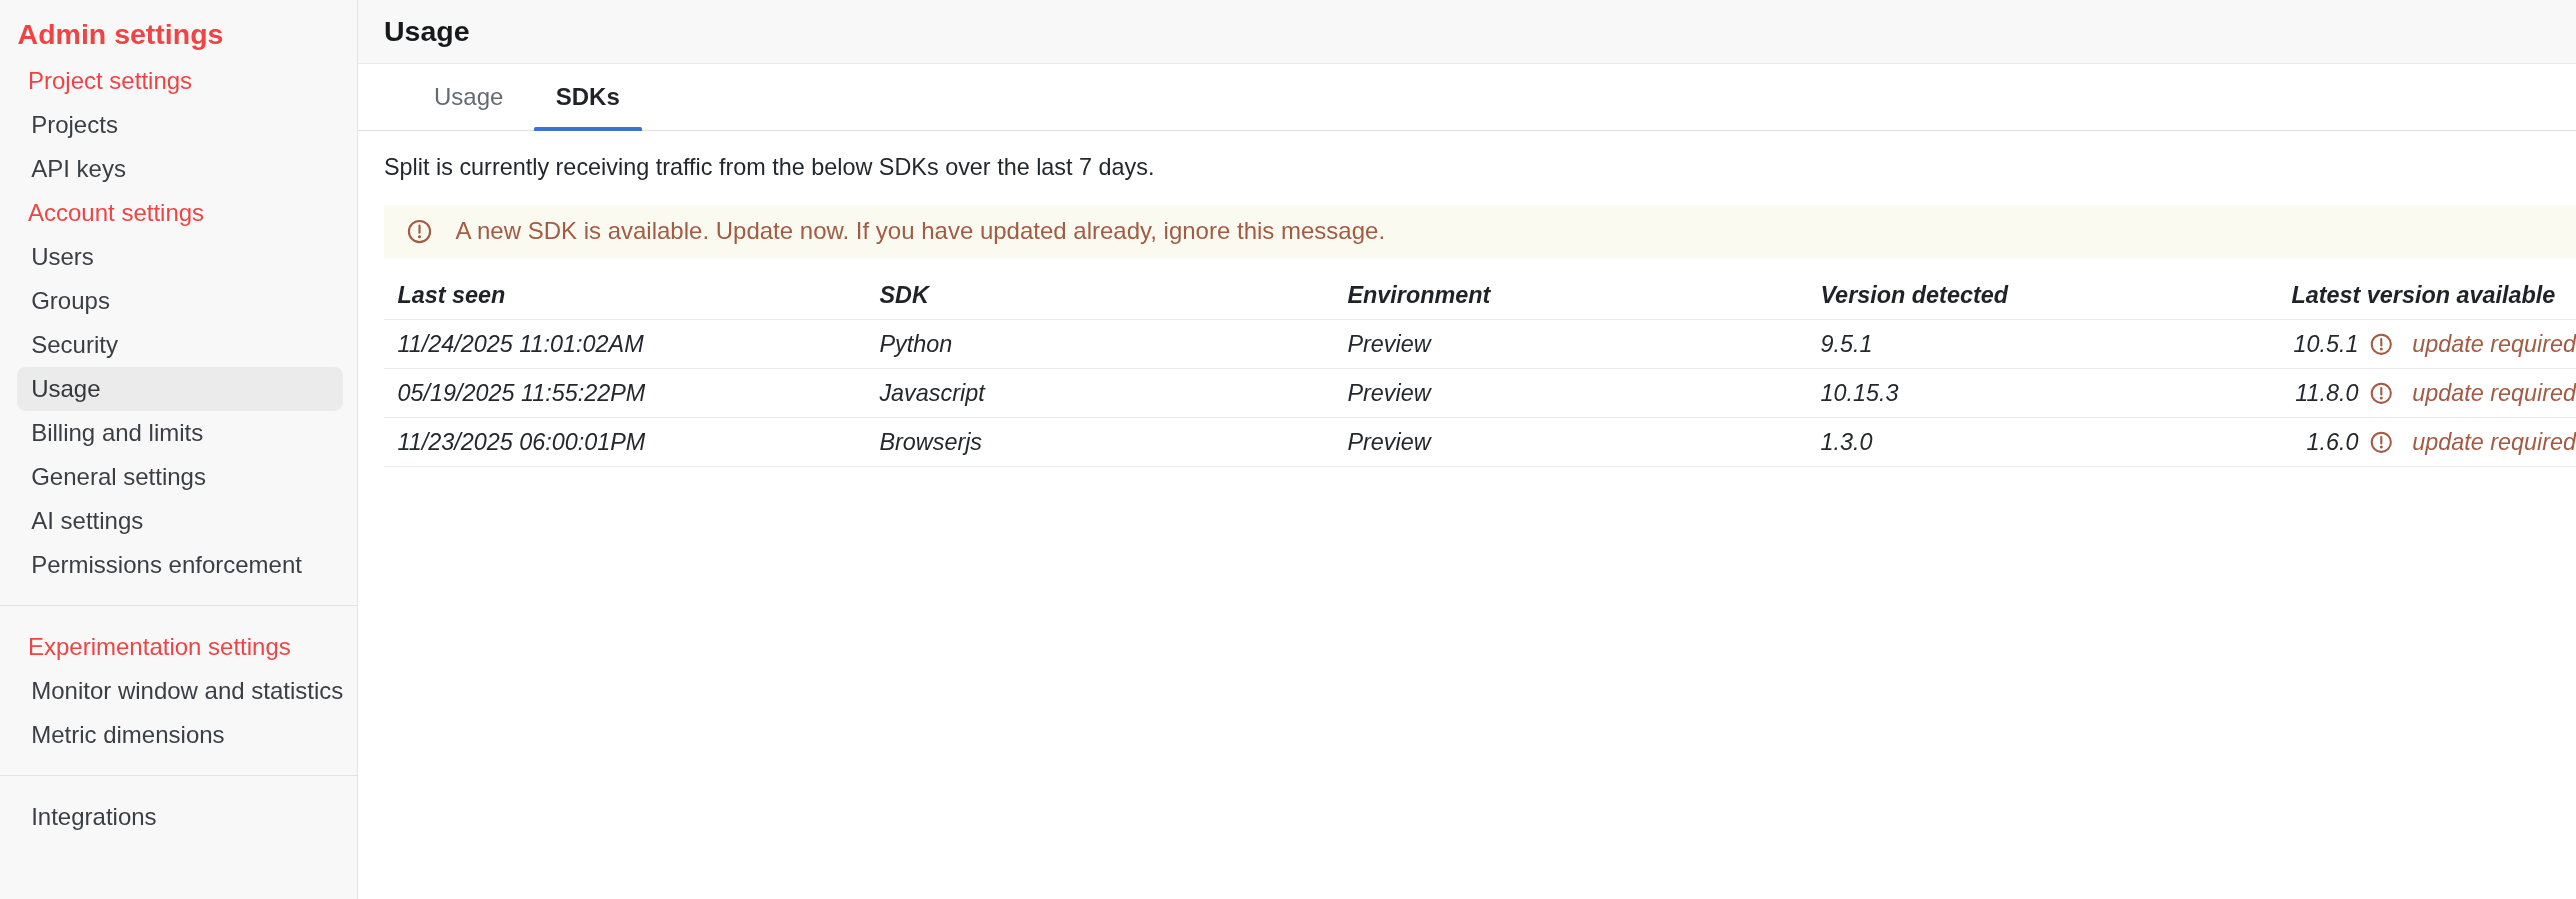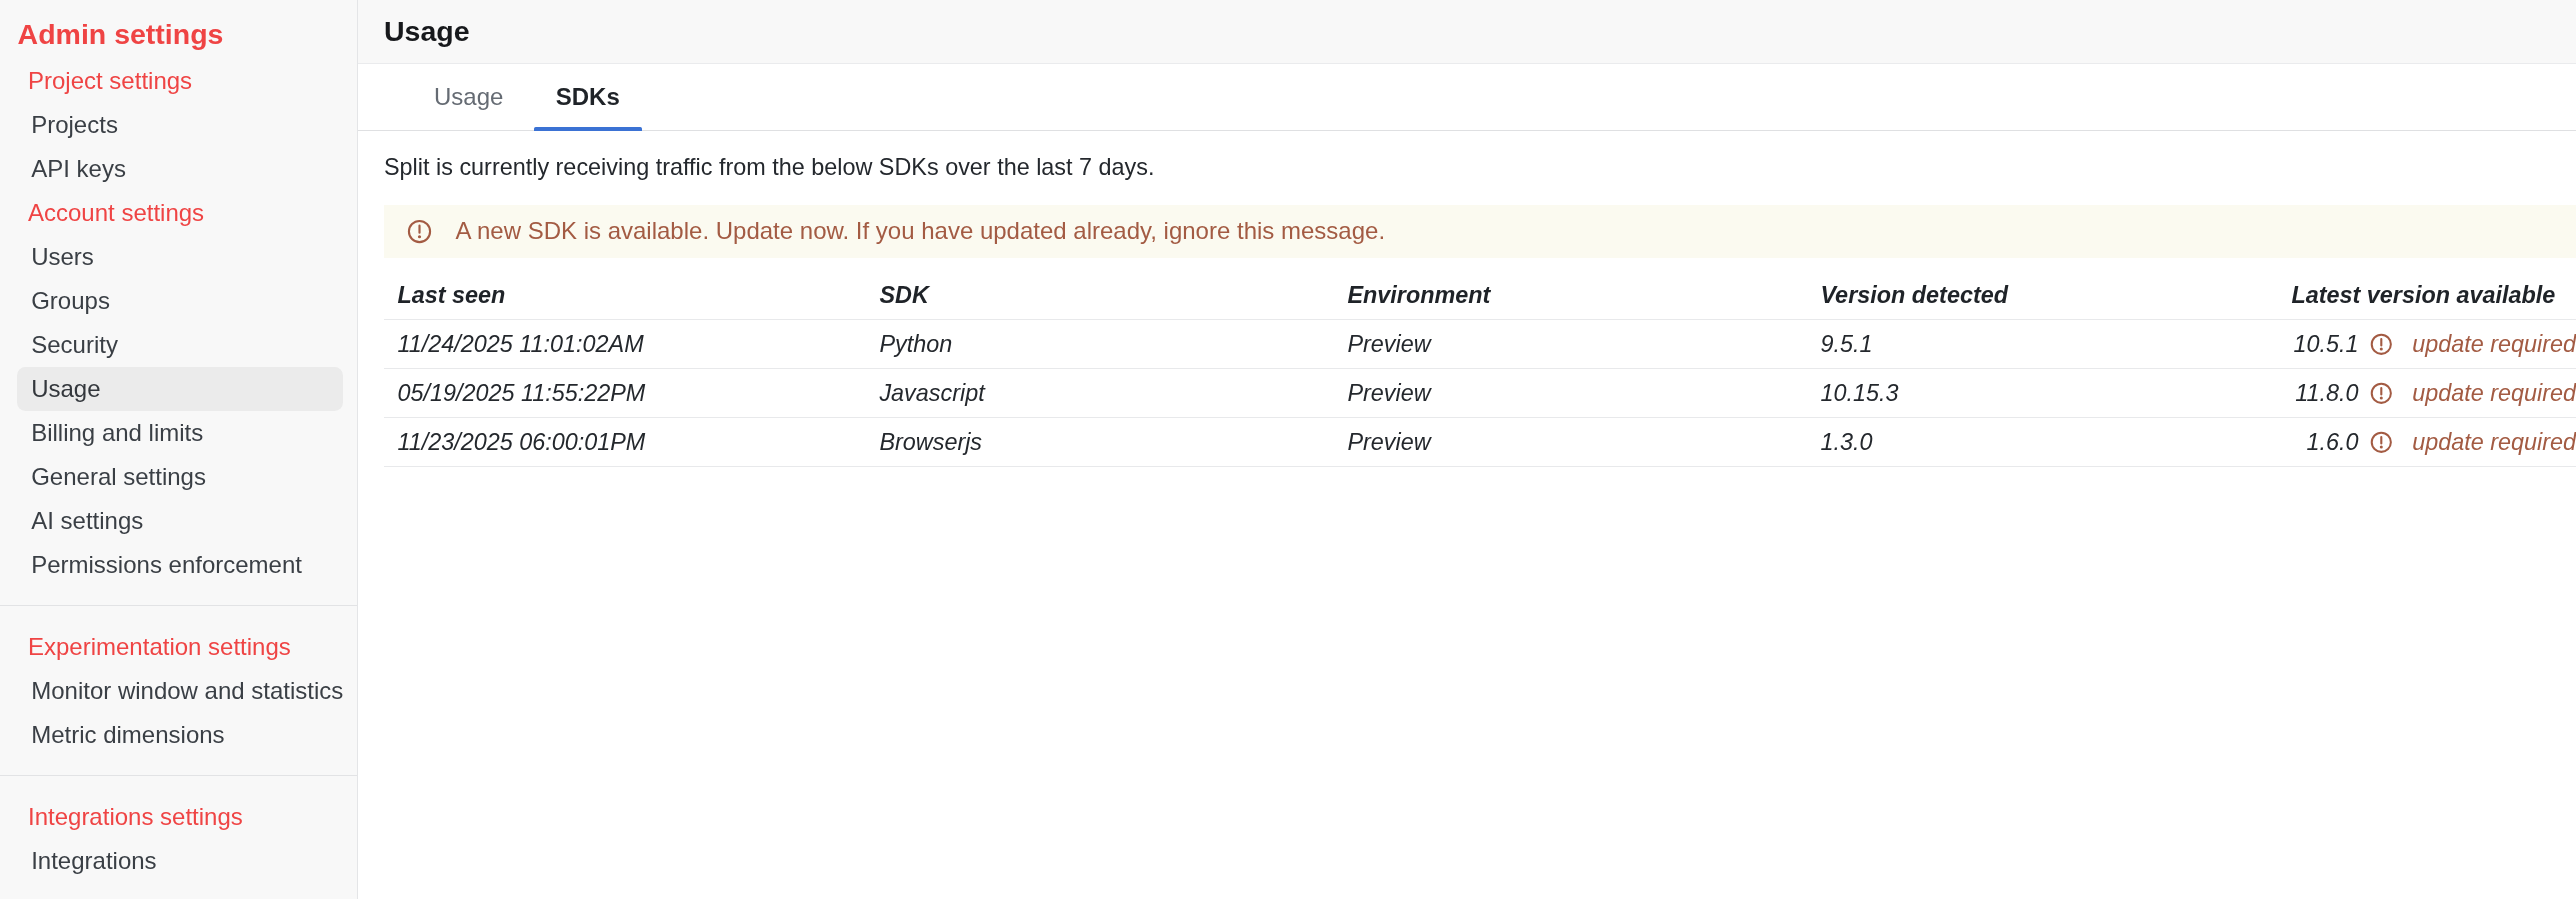--- a/index.html
+++ b/index.html
@@ -109,21 +109,20 @@
     <div class="side-item">Permissions enforcement</div>
 
     <div class="side-divider"></div>
 
     <div class="side-section-label">Experimentation settings</div>
     <div class="side-item">Monitor window and statistics</div>
     <div class="side-item">Metric dimensions</div>
 
     <div class="side-divider"></div>
 
-    <div class="side-section-label">Integrations settings</div>
     <div class="side-item">Integrations</div>
   </aside>
 
   <main class="main">
 
     <div class="page-header">
       <div class="page-title">Usage</div>
     </div>
 
     <div class="tabbar">

